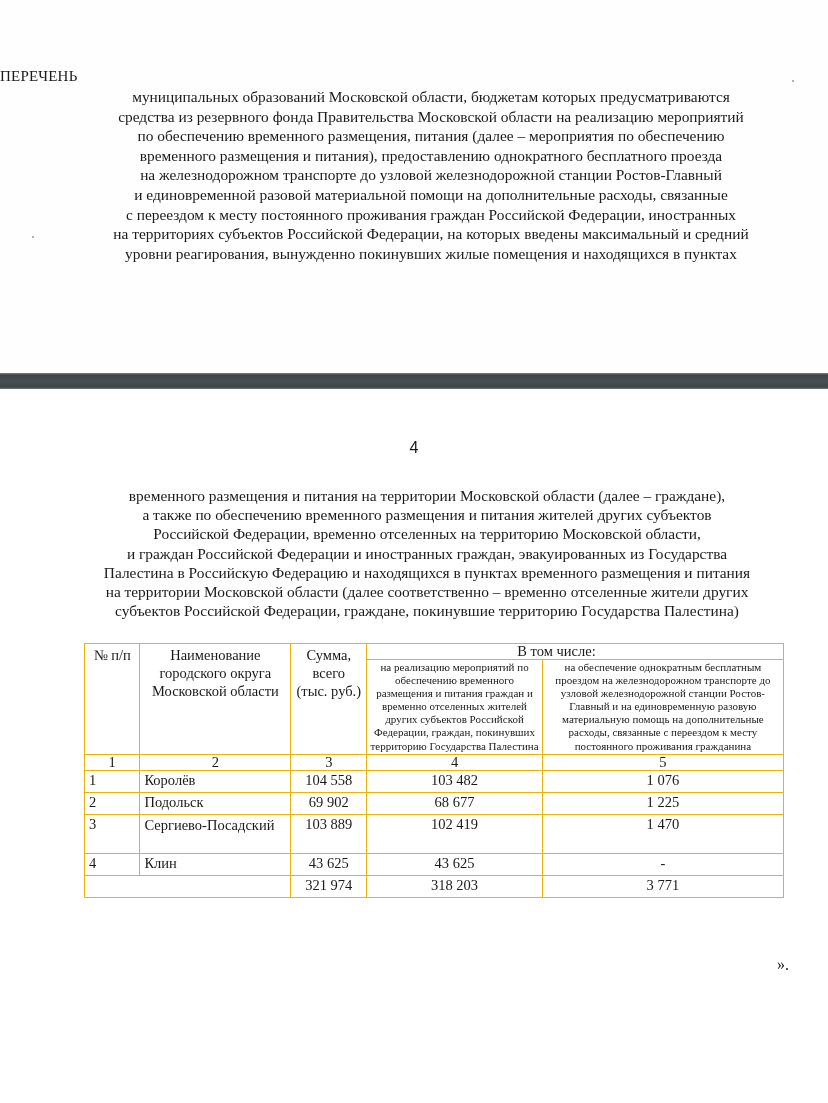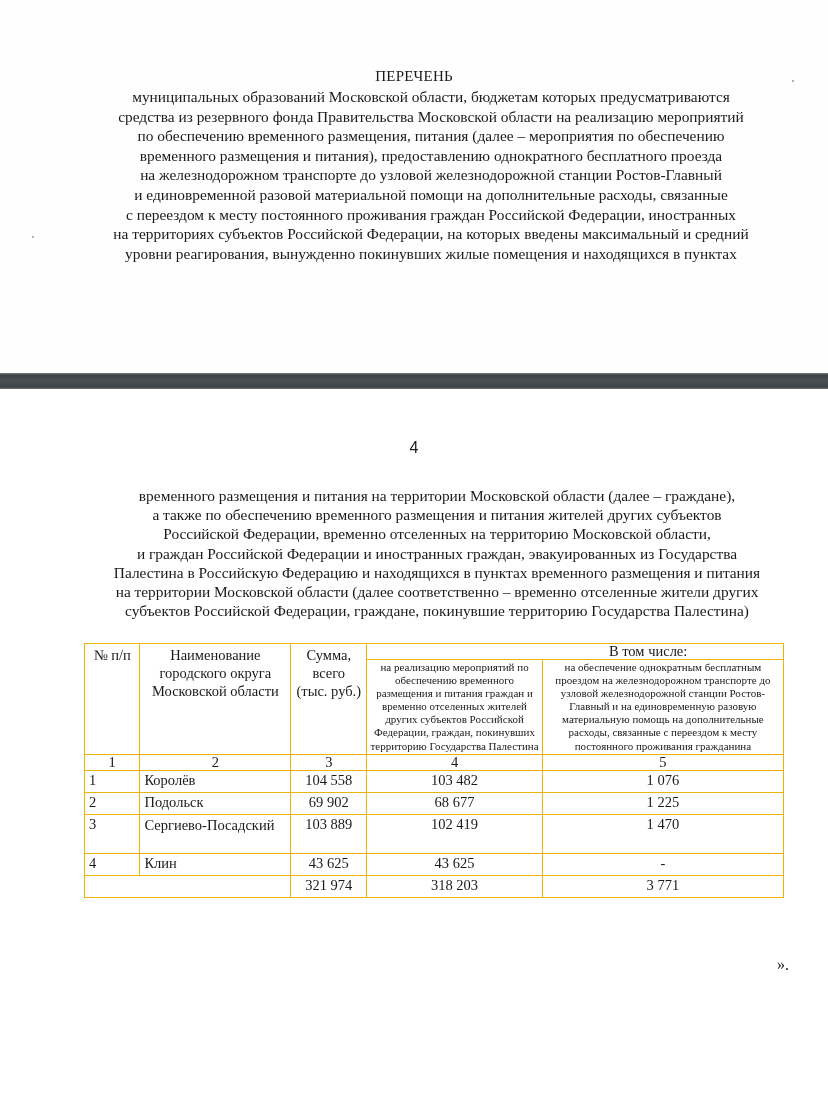--- a/index.html
+++ b/index.html
@@ -8,49 +8,49 @@
     font-family: "Liberation Serif", "DejaVu Serif", serif; color: #1a1a1a;
   }
   .page { position: absolute; left: 0; width: 828px; }
   .page-top { top: 0; height: 373px; background: #fefefe; }
   .page-bottom { top: 389px; height: 714px; background: #ffffff; }
   .divider {
     position: absolute; left: 0; top: 373px; width: 828px; height: 16px;
     background: linear-gradient(#7d8480 0px, #3e4347 2px, #4a4f53 8px, #3e4347 14px, #6f7673 16px);
   }
   .heading {
-    position: absolute; top: 67px; left: 0; width: 828px; text-align: center;
+    position: absolute; top: 67px; left: 0; width: 828px; 
     font-size: 15px; line-height: 19px; letter-spacing: 0.2px;
   }
   .para {
     position: absolute; left: 56px; width: 750px; text-align: center;
     font-size: 15.4px; line-height: 19.6px;
   }
   .para-top { top: 87px; }
-  .para-bottom { top: 486px; left: 62px; width: 750px; line-height: 19.2px; }
+  .para-bottom { top: 486px; left: 52px; width: 750px; line-height: 19.2px; }
   .para .ln { display: block; white-space: nowrap; }
   .page-number {
     position: absolute; top: 439px; left: 0; width: 828px; text-align: center; font-size: 16px;
     font-family: "Liberation Sans", sans-serif;
   }
   table.alloc {
     position: absolute; left: 84px; top: 643px; width: 700px;
     border-collapse: collapse; font-size: 14.5px; line-height: 18px;
   }
   table.alloc td {
     border: 1px solid #eab308; padding: 0 4px; vertical-align: top;
   }
   .c1 { width: 45px; }
   .c2 { width: 138px; }
   .c3 { width: 65px; }
   .c4 { width: 166px; margin-left: 20px; }
   .c5 { width: 230px; }
   .hdr-big { text-align: center; padding-top: 2px !important; }
   .hdr-small { text-align: center; font-size: 11px; line-height: 13.1px; padding: 1px 2px !important; }
-  .span-hdr { text-align: center; line-height: 15px; padding-left: 150px !important; }
+  .span-hdr { text-align: left; line-height: 15px; padding-left: 150px !important; }
   .idx { text-align: center; line-height: 15px; }
   .num { text-align: center; }
   .left { text-align: left; }
   .row-tall td { height: 38px; }
   .row td { height: 21px; }
   .closing {
     position: absolute; top: 956px; left: 777px; font-size: 16px;
   }
   .speck { position: absolute; width: 2px; height: 2px; background: #999; border-radius: 1px; }
 </style>

